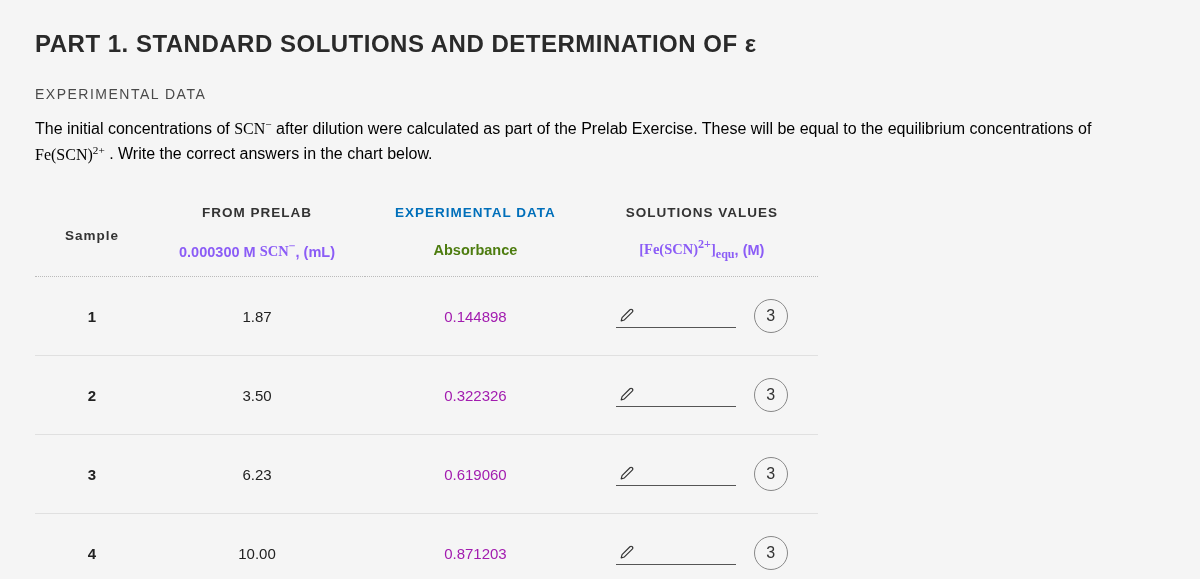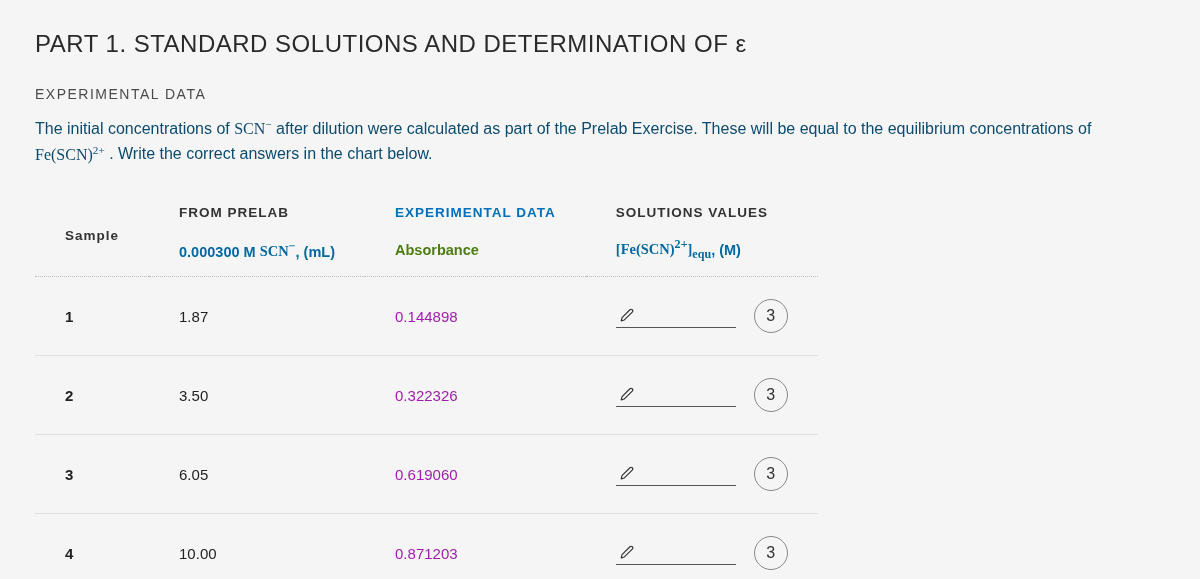--- a/index.html
+++ b/index.html
@@ -5,65 +5,65 @@
     * { box-sizing: border-box; margin: 0; padding: 0; }
     body {
       font-family: "Helvetica Neue", Arial, sans-serif;
       background: #f5f5f5;
       color: #333;
       padding: 30px 35px;
       width: 1200px;
     }
     h1.part-title {
       font-size: 24px;
-      font-weight: 400;
+      font-weight: 700;
       letter-spacing: 0.5px;
       color: #2a2a2a;
       margin-bottom: 28px;
       font-family: Arial, sans-serif;
     }
     .subheader {
       font-size: 14px;
       letter-spacing: 1.5px;
       color: #4a4a4a;
       margin-bottom: 14px;
       font-weight: 400;
     }
     .intro {
       font-size: 16px;
       line-height: 1.5;
-      color: #0c4a6e;
+      color: #000000;
       margin-bottom: 28px;
       max-width: 1130px;
     }
     .intro .chem { font-family: "Times New Roman", serif; }
     .chem sup { font-size: 0.7em; vertical-align: super; }
 
     table.data-table {
       border-collapse: collapse;
       width: auto;
     }
     .data-table th, .data-table td {
-      text-align: left;
+      text-align: center;
       font-size: 15px;
       vertical-align: middle;
     }
     .data-table thead tr.group-row th {
       font-weight: 700;
       letter-spacing: 1px;
       font-size: 13.5px;
       padding: 10px 30px 10px 30px;
       color: #333;
     }
     .data-table thead tr.group-row th.exp { color: #006fba; }
     .data-table thead tr.sub-row th {
       font-weight: 700;
       font-size: 14.5px;
       padding: 8px 30px 14px 30px;
-      color: #0369a1;
+      color: #8b5cf6;
     }
     .data-table thead tr.sub-row th.sub-exp { color: #4d7c0f; }
     .data-table thead th.sample-head {
       font-weight: 700;
       font-size: 15px;
       padding: 0 30px;
       color: #333;
       border-bottom: 1px dotted #bbb;
     }
     .data-table thead tr.sub-row th {
@@ -179,21 +179,21 @@
               <svg width="14" height="14" viewBox="0 0 24 24" fill="none" stroke="#333" stroke-width="2" stroke-linecap="round" stroke-linejoin="round">
                 <path d="M17 3a2.8 2.8 0 0 1 4 4L7.5 20.5 2 22l1.5-5.5L17 3z"></path>
               </svg>
             </span>
             <span class="attempts-badge">3</span>
           </div>
         </td>
       </tr>
       <tr>
         <td class="sample-cell">3</td>
-        <td>6.05</td>
+        <td>6.23</td>
         <td class="abs-cell">0.619060</td>
         <td>
           <div class="calc-cell-wrap">
             <span class="input-slot">
               <svg width="14" height="14" viewBox="0 0 24 24" fill="none" stroke="#333" stroke-width="2" stroke-linecap="round" stroke-linejoin="round">
                 <path d="M17 3a2.8 2.8 0 0 1 4 4L7.5 20.5 2 22l1.5-5.5L17 3z"></path>
               </svg>
             </span>
             <span class="attempts-badge">3</span>
           </div>

